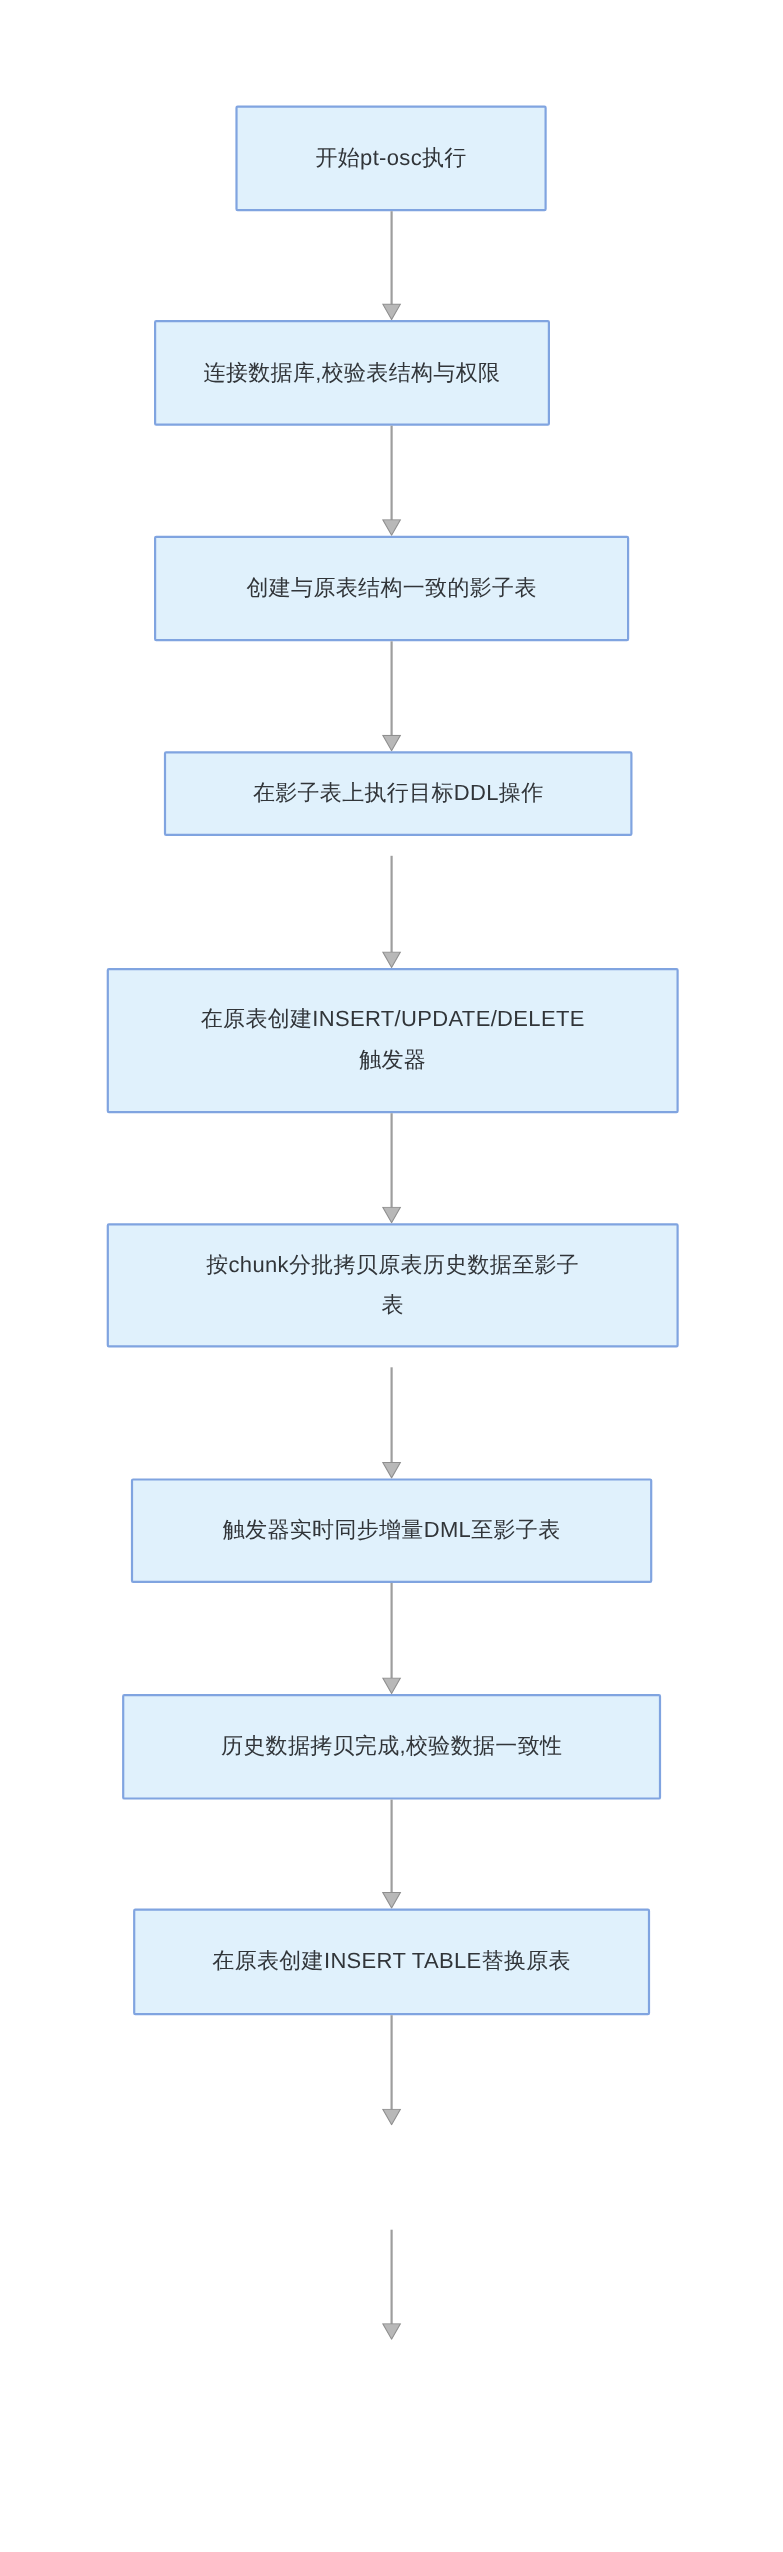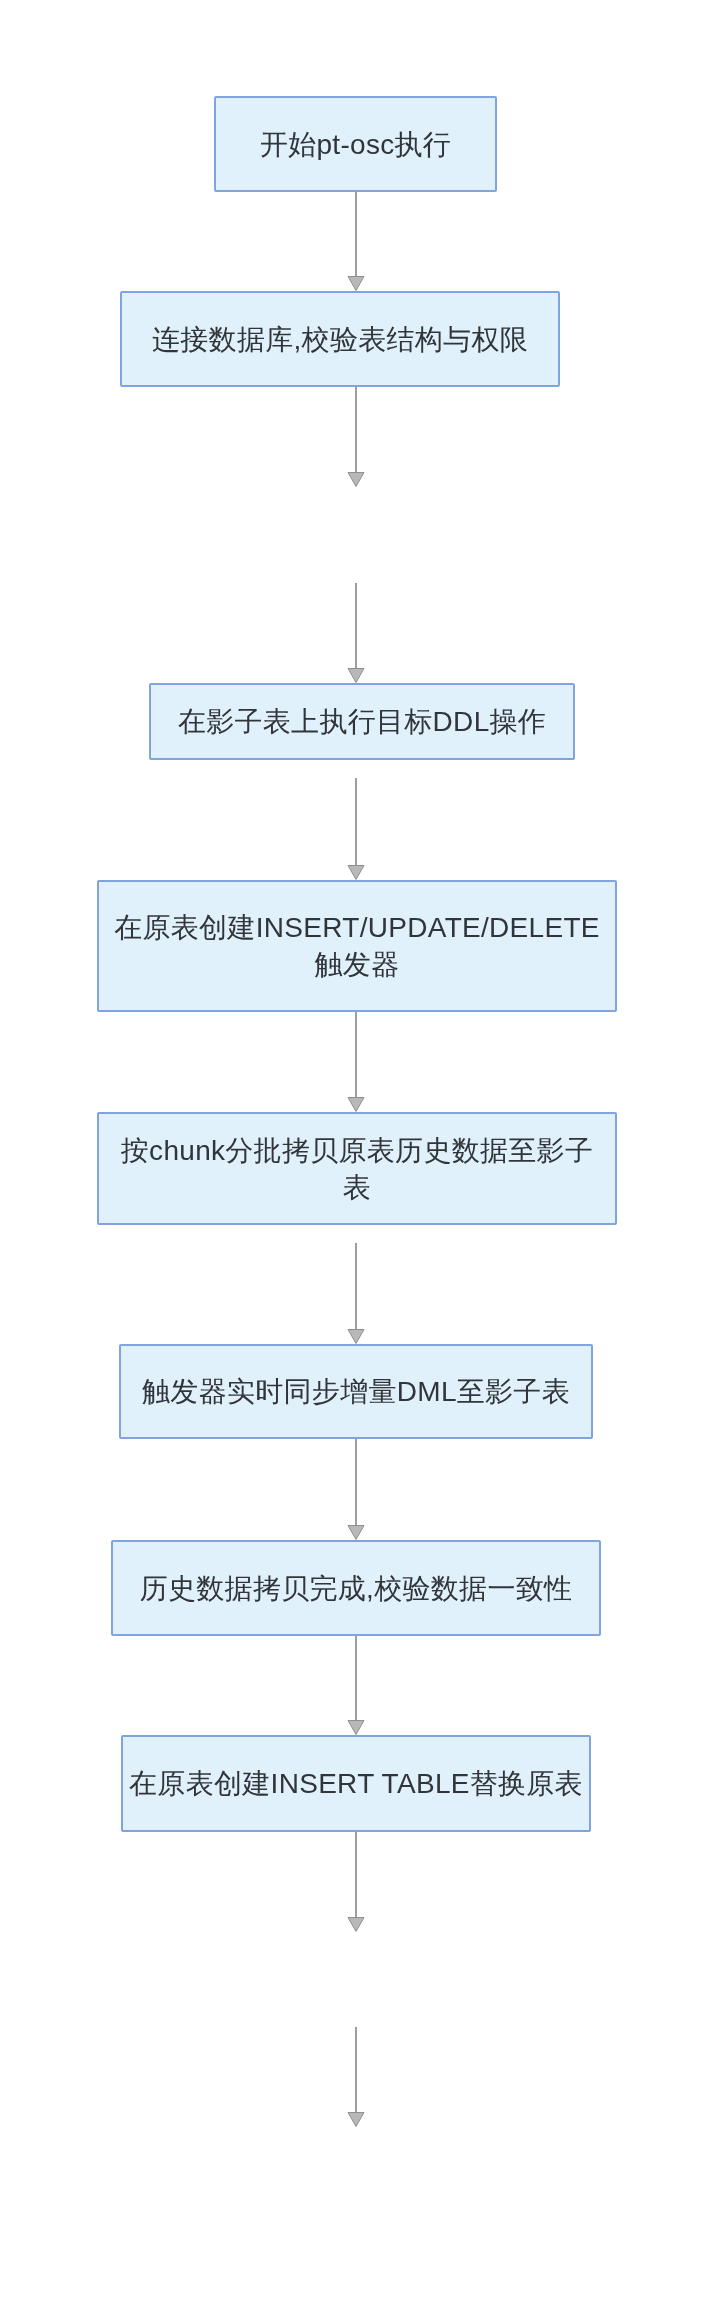--- a/index.html
+++ b/index.html
@@ -30,21 +30,21 @@
     background: var(--node-fill);
     border: 2px solid var(--node-border);
     border-radius: 2px;
     display: flex;
     align-items: center;
     justify-content: center;
     text-align: center;
   }
   .node-label {
     color: var(--node-text);
-    font-size: 28px;
+    font-size: 20px;
     line-height: 37px;
     white-space: pre-line;
     letter-spacing: 0.3px;
   }
   .arrow {
     position: absolute;
     left: 347px;
     width: 18px;
     display: flex;
     flex-direction: column;
@@ -68,24 +68,27 @@
 </style>
 </head>
 <body>
 
 <div class="canvas">
 
   <div class="node" style="left:214px;top:96px;width:283px;height:96px">
     <span class="node-label">开始pt-osc执行</span>
   </div>
 
-  <div class="node" style="left:120px;top:291px;width:440px;height:96px">
+  <div class="node" style="left:140px;top:291px;width:360px;height:96px">
     <span class="node-label">连接数据库,校验表结构与权限</span>
   </div>
 
+  <div class="node" style="left:140px;top:487px;width:432px;height:96px">
+    <span class="node-label">创建与原表结构一致的影子表</span>
+  </div>
 
   <div class="node" style="left:149px;top:683px;width:426px;height:77px">
     <span class="node-label">在影子表上执行目标DDL操作</span>
   </div>
 
   <div class="node" style="left:97px;top:880px;width:520px;height:132px">
     <span class="node-label">在原表创建INSERT/UPDATE/DELETE
 触发器</span>
   </div>
 

